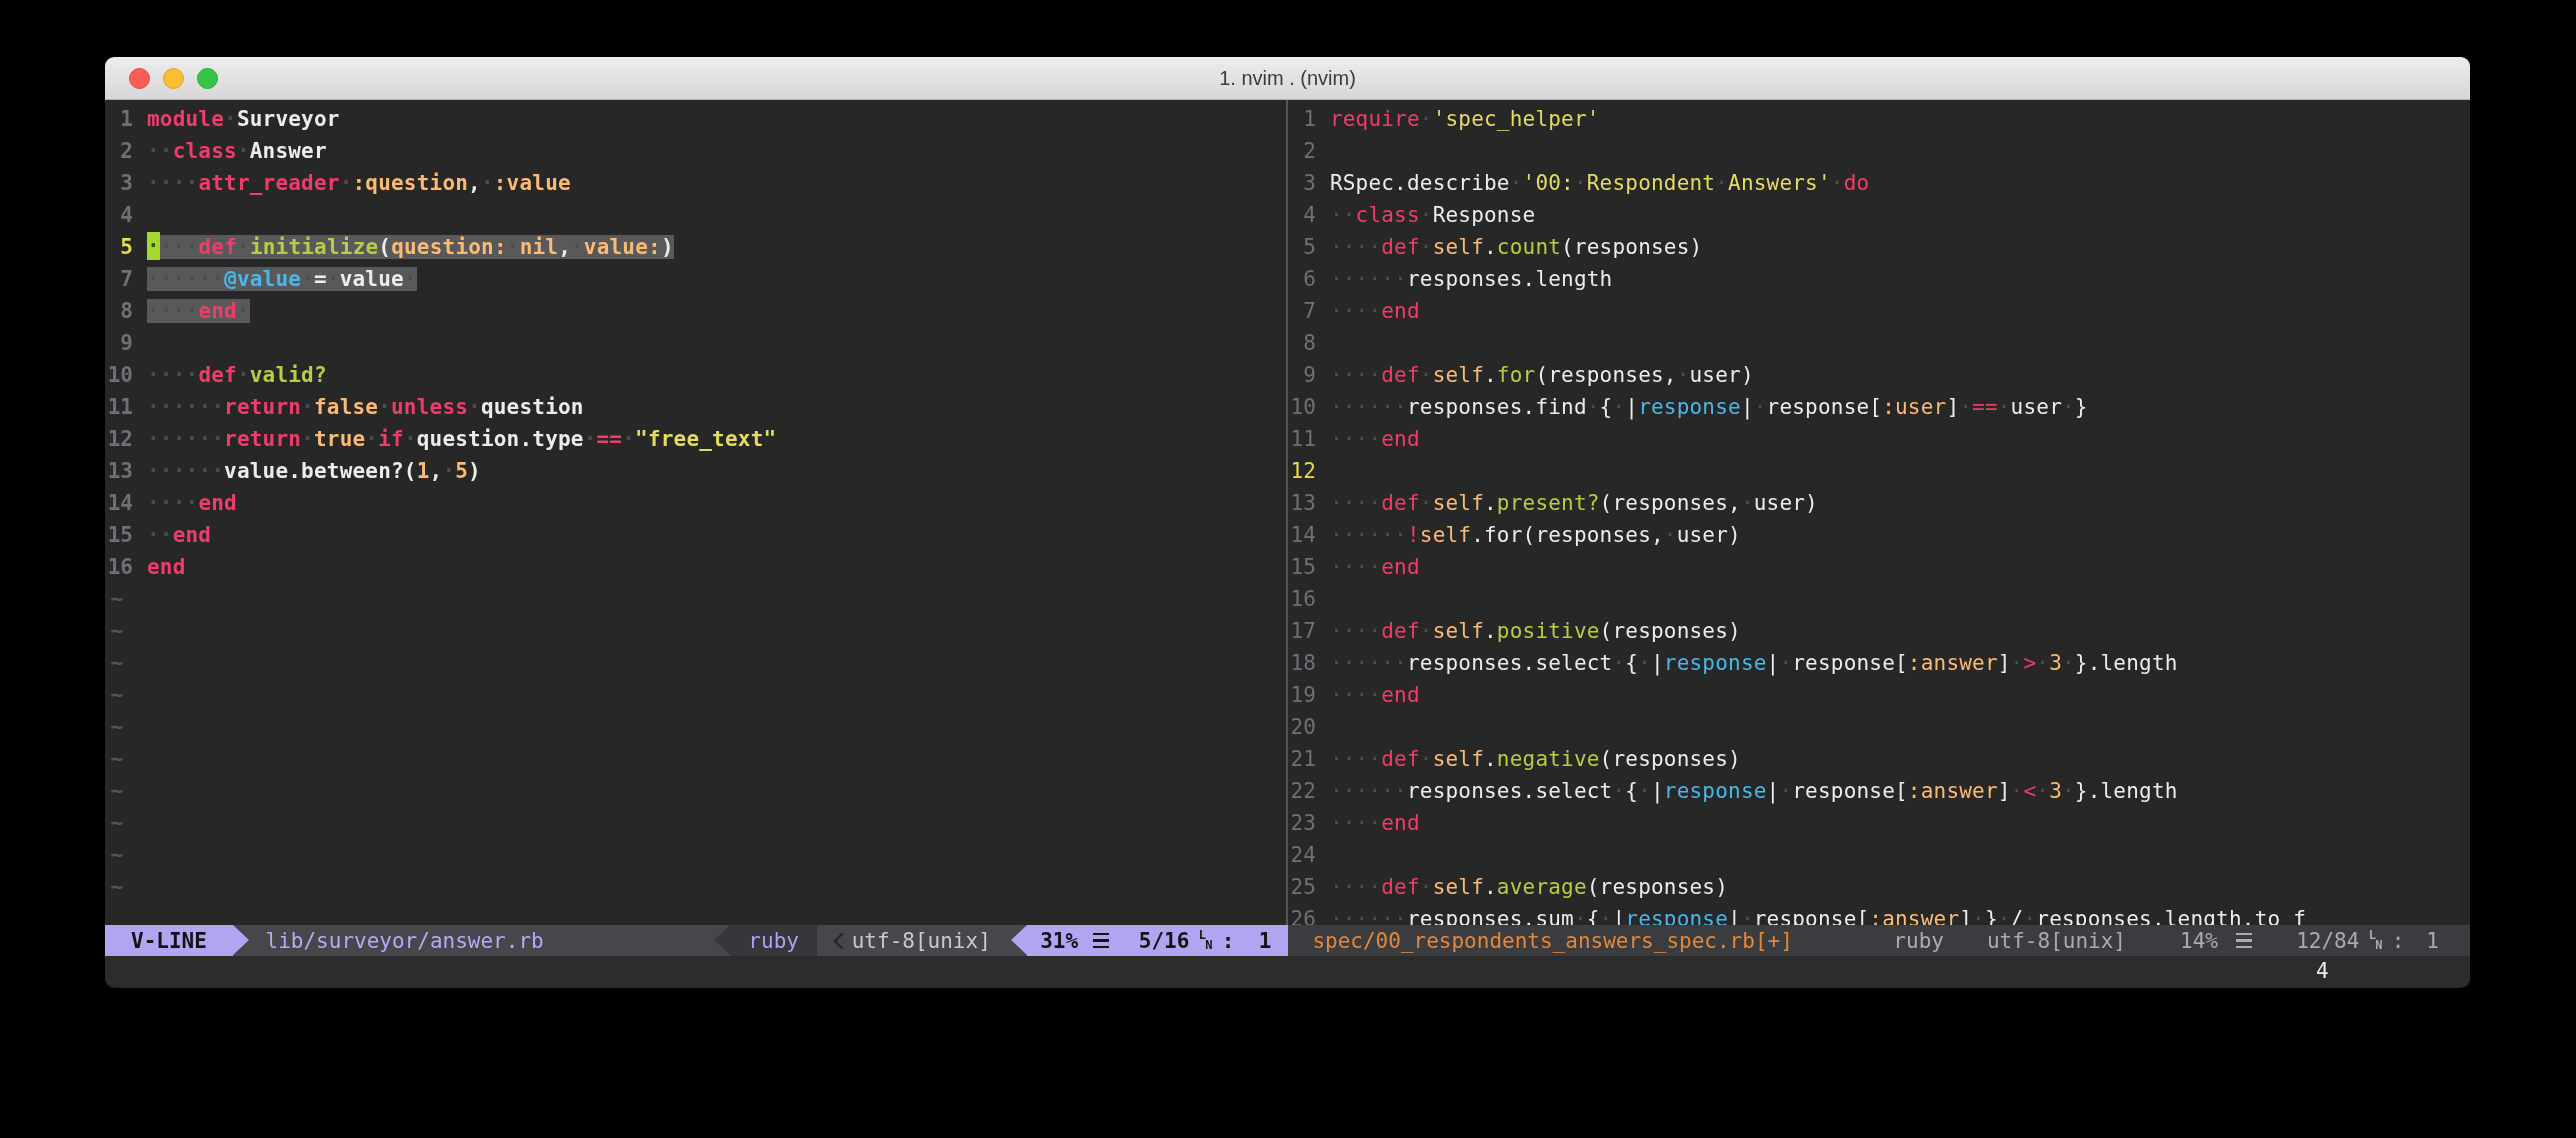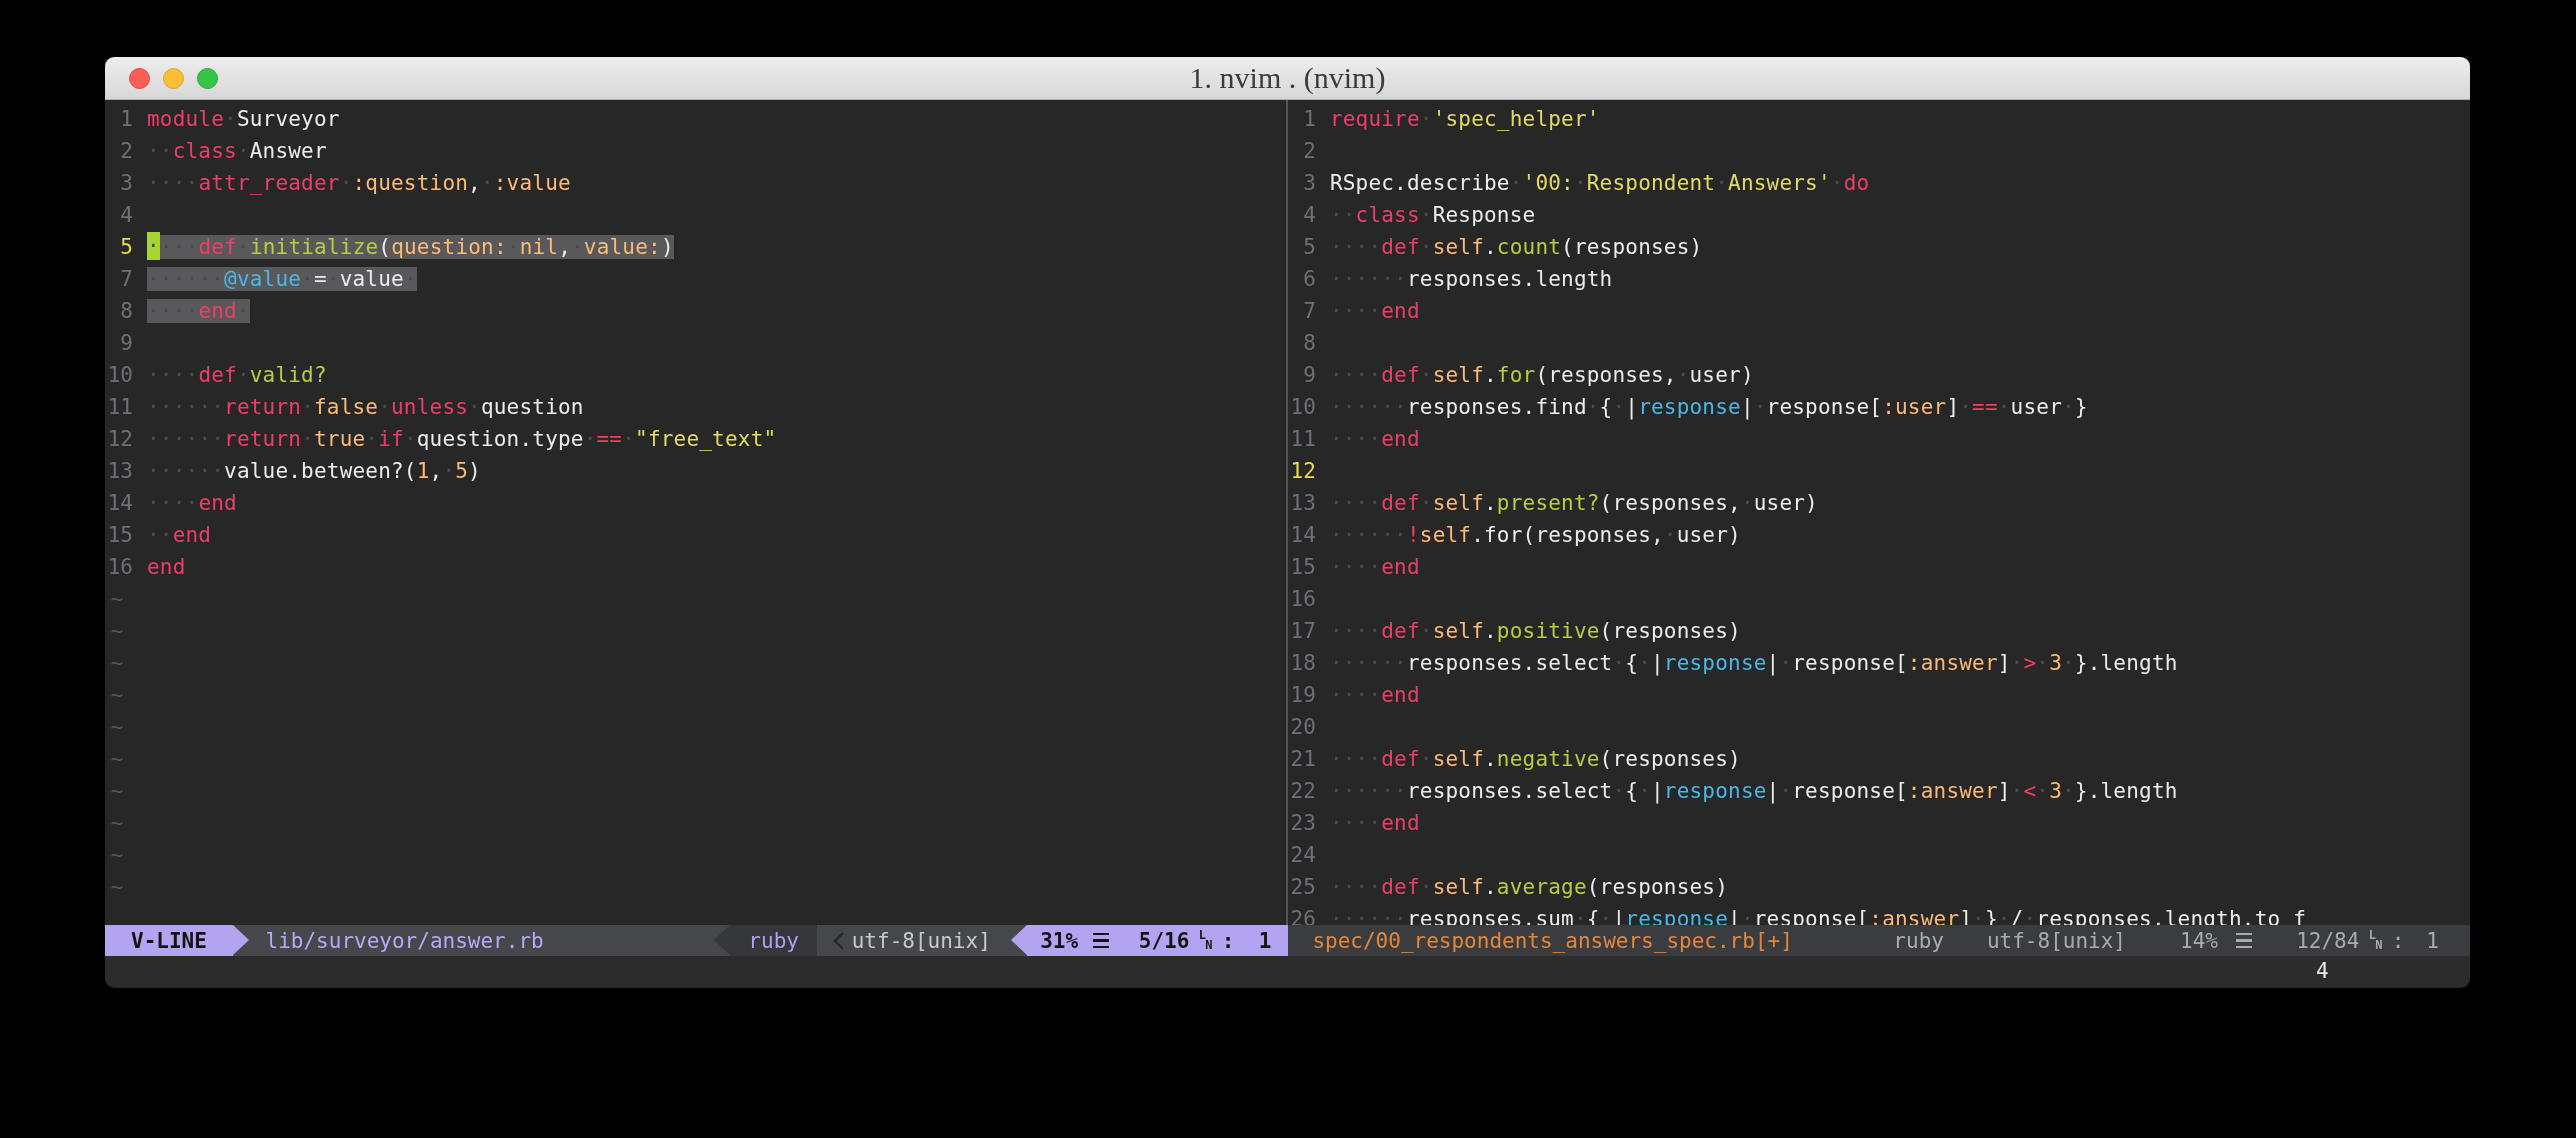--- a/index.html
+++ b/index.html
@@ -11,31 +11,31 @@
     border-radius:9.3px; background:#272727;
     box-shadow:0 22px 65px rgba(0,0,0,0.85);
   }
   
   .titlebar {
     height:43px; border-radius:9.3px 9.3px 0 0;
     background:linear-gradient(#ededed,#d7d7d7);
     border-bottom:0.9px solid #b0b0b0;
     position:relative; display:flex; align-items:center; justify-content:center;
   }
-  .title-text { font-family:Liberation Serif, serif; font-size:30px; color:#3b3b3b; }
+  .title-text { font-family:Liberation Sans, sans-serif; font-size:20px; color:#3b3b3b; }
   .lights { position:absolute; left:24px; top:0; height:43px; display:flex; align-items:center; gap:13px; }
   .light { width:21px; height:21px; border-radius:50%; }
   .light.red    { background:#fa5f55; border:0.9px solid #df4942; }
   .light.yellow { background:#f9be33; border:0.9px solid #dfa326; }
   .light.green  { background:#35c648; border:0.9px solid #2aa73a; }
 
   
   .main { display:flex; height:825px; overflow:hidden; background:#272727; }
   .pane { overflow:hidden; padding-top:2.8px; }
-  .pane.left  { width:1181px; }
+  .pane.left  { width:1181px;font-weight:bold; }
   .divider { width:1.9px; background:#545454; }
   .pane.right { flex:1; }
 
   .row { height:32px; line-height:32px; white-space:pre; font-size:21px; letter-spacing:0.2px; }
   .num {
     display:inline-block; width:42px; padding-right:14px; text-align:right;
     color:#6e7076; letter-spacing:0;
   }
   .num.curnum { color:#e9dc4e; }
   .code { display:inline; }

